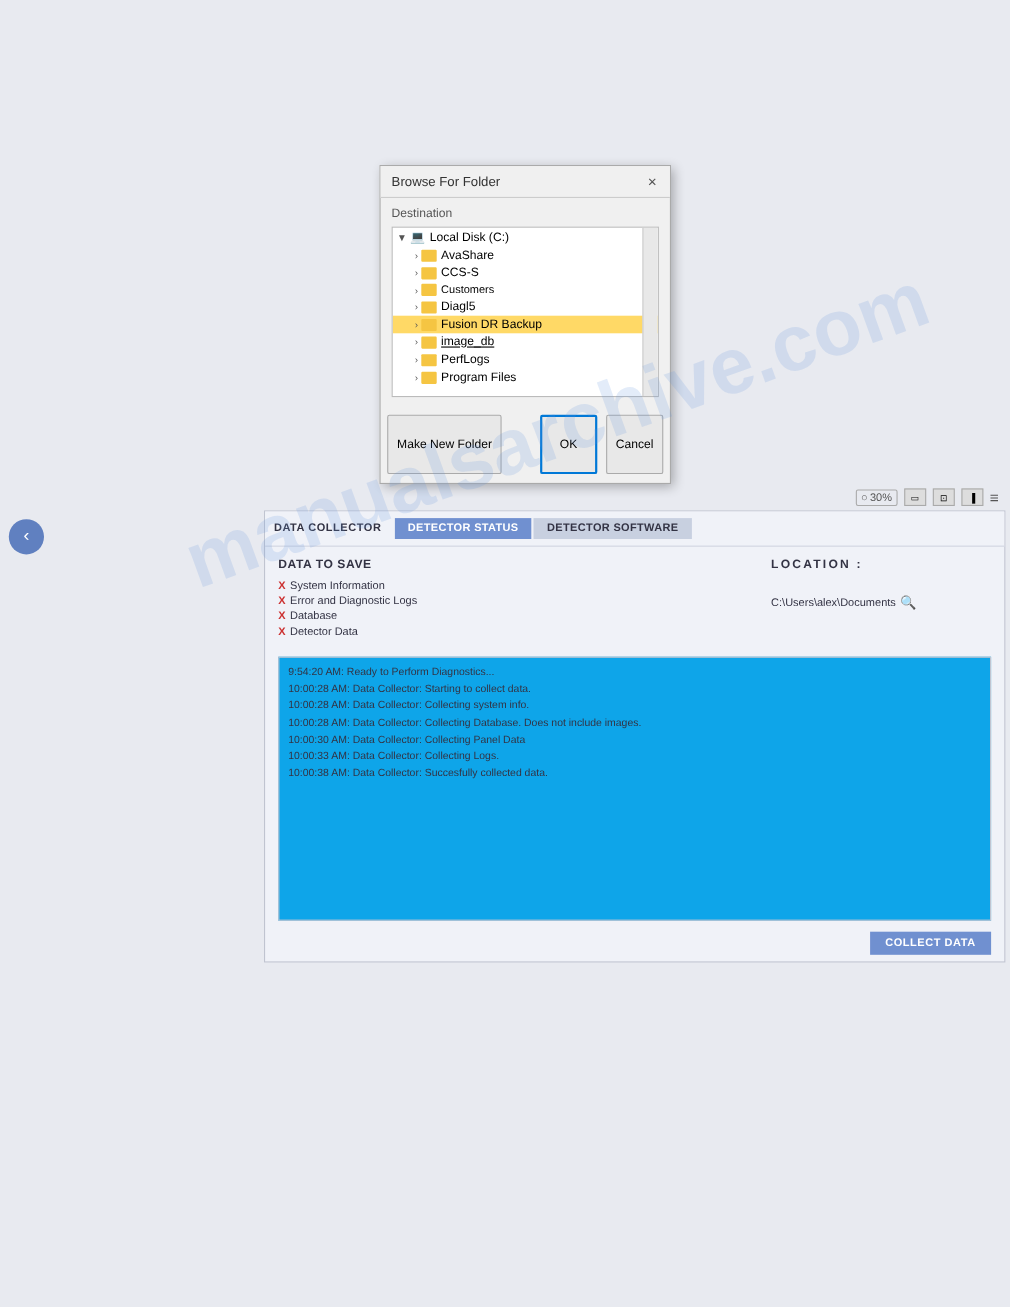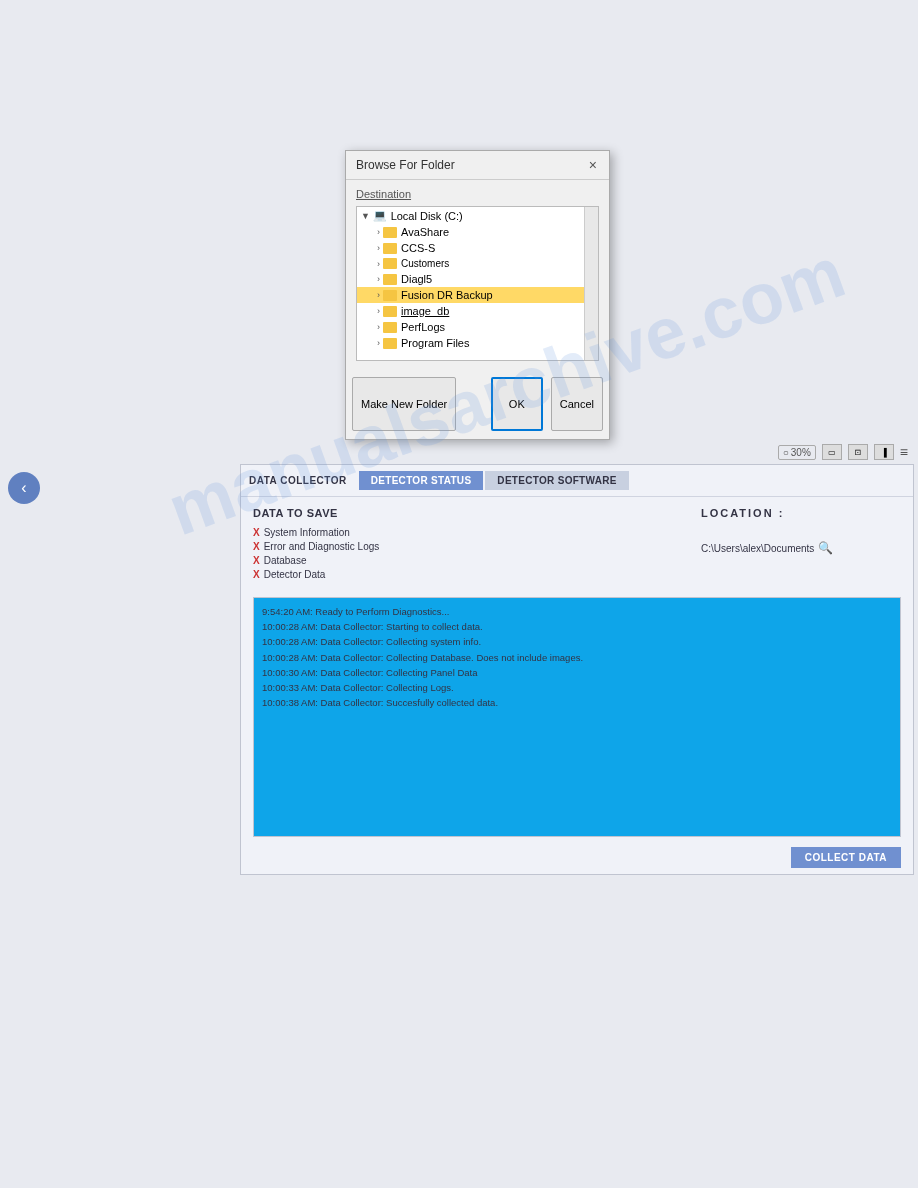--- a/index.html
+++ b/index.html
@@ -57,21 +57,20 @@
       border: none;
       padding: 0 2px;
     }
     .dialog-body {
       padding: 8px 10px;
     }
     .dialog-destination-label {
       font-size: 11px;
       color: #555;
       margin-bottom: 6px;
-      text-decoration: underline;
     }
     .dialog-tree {
       background: #fff;
       border: 1px solid #bbb;
       height: 155px;
       overflow-y: auto;
       overflow-x: hidden;
       position: relative;
     }
     .tree-scrollbar {

